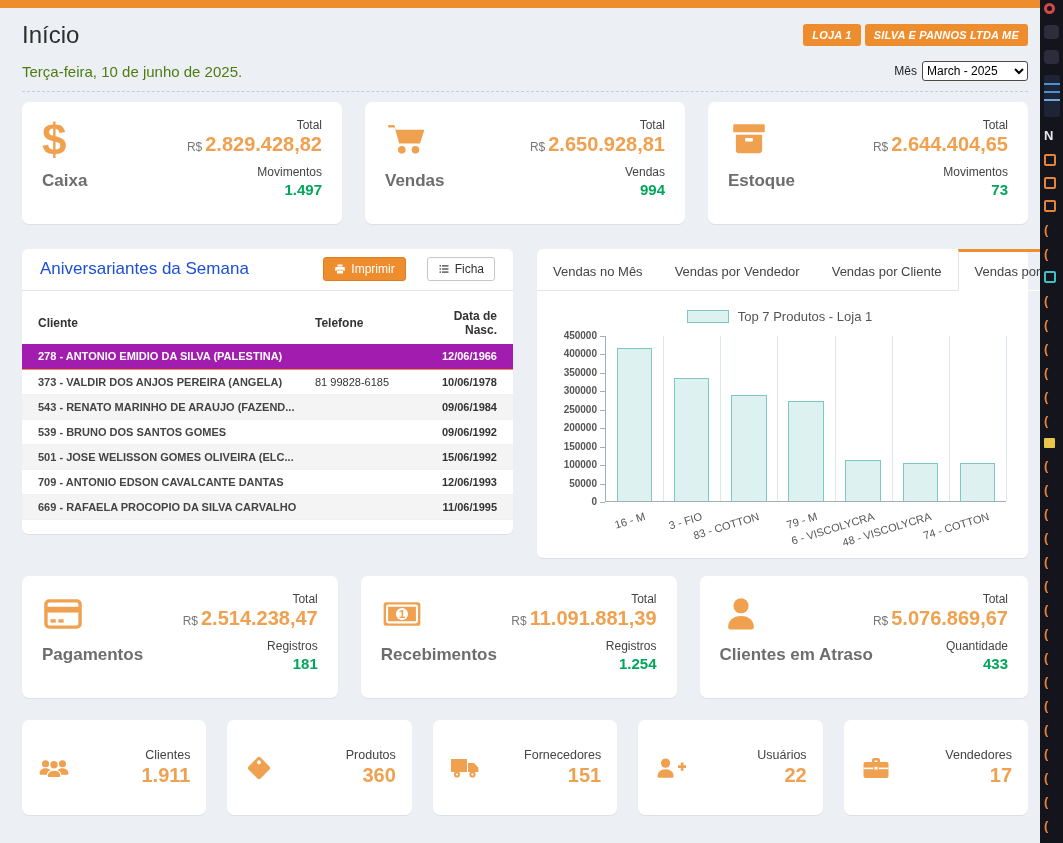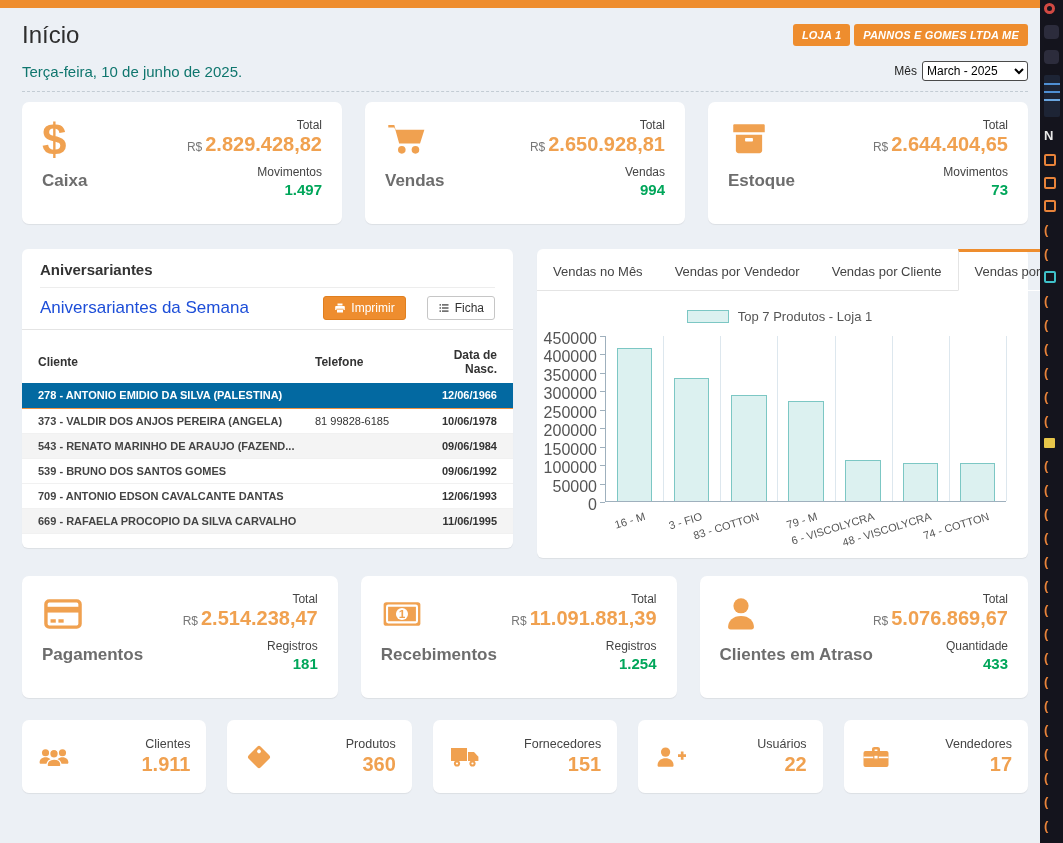--- a/index.html
+++ b/index.html
@@ -12,21 +12,21 @@
   .topbar { height:8px; background:#EE8D2E; }
   .content { padding:0 12px 0 22px; }
 
   
   .header-row { display:flex; justify-content:space-between; align-items:center; margin-top:13px; }
   .page-title { font-size:24px; font-weight:500; color:#2e2e2e; }
   .badges { display:flex; gap:4px; }
   .badge { background:#EE8D2E; color:#fff; font-size:11px; font-weight:bold; padding:5px 9px; border-radius:3px; letter-spacing:.2px; cursor:pointer;font-style:italic; }
 
   .date-row { display:flex; justify-content:space-between; align-items:center; margin-top:12px; padding-bottom:10px; border-bottom:1px dashed #c3ccd4; }
-  .date-text { font-size:15px; color:#0f766e; }
+  .date-text { font-size:15px; color:#4d7c0f; }
   .month-group { display:flex; align-items:center; gap:5px; font-size:12px; color:#222; }
   .month-group select { width:106px; height:20px; font-size:12px; border:1px solid #4a4a4a; border-radius:3px; background:#fff; font-family:inherit; }
 
   
   .cards-row { display:flex; gap:23px; margin-top:10px; }
   .scard { flex:1; background:#fff; border-radius:7px; height:122px; padding:13px 20px 10px; box-shadow:0 1px 1px rgba(0,0,0,.07); display:flex; }
   .scard-left { width:46%; display:flex; flex-direction:column; }
   .icon-wrap { height:50px; display:flex; align-items:center; color:#F0A150; }
   .icon-wrap svg { width:42px; height:38px; }
   .dollar-glyph { font-size:44px; font-weight:bold; color:#F0A150; line-height:44px; }
@@ -54,45 +54,45 @@
 
   table.bt { width:100%; border-collapse:collapse; margin-top:13px; }
   table.bt th { font-size:12px; color:#333; text-align:left; padding:5px 16px 7px; }
   table.bt th.c-phone { width:118px; }
   table.bt th.c-date { width:96px; text-align:right; }
   table.bt td { font-size:11px; padding:6px 16px; border-bottom:1px solid #f1f1f1; height:25px; }
   td.cell-client { font-weight:bold; color:#444; max-width:250px; white-space:nowrap; overflow:hidden; }
   td.cell-phone { color:#333; }
   td.cell-date { text-align:right; color:#333; font-weight:bold; }
   tr.stripe { background:#f4f4f4; }
-  tr.hl { background:#0369a1;margin-top:36px; }
+  tr.hl { background:#a21caf;margin-top:36px; }
   tr.hl td { color:#fff; border-bottom:1px solid #EF9240; }
   table.bt { margin-bottom:14px; }
 
   
   .tabs { display:flex; }
   .tab { padding:12px 16px 11px; font-size:13px; color:#444; border-top:3px solid transparent; border-bottom:1px solid #e4e4e4; cursor:pointer; white-space:nowrap; }
   .tab.active { border-top-color:#EE8D2E; border-bottom-color:#fff; border-left:1px solid #e4e4e4; border-right:1px solid #e4e4e4; }
   .tab-filler { flex:1; border-bottom:1px solid #fff; }
   .chart-body { padding:18px 22px 10px 16px; }
   .legend { display:flex; justify-content:center; align-items:center; gap:9px; font-size:13px; color:#555; margin-bottom:12px; }
   .legend-swatch { width:42px; height:13px; background:#DCF1F0; border:1.5px solid #7CC7C4; }
   .chart { display:flex; }
   .yaxis { width:52px; position:relative; height:166px; flex:none; }
-  .ylab { position:absolute; right:8px; font-size:16px; color:#555; }
+  .ylab { position:absolute; right:8px; font-size:10px; color:#555;font-weight:bold; }
   .ytick { position:absolute; right:0; width:5px; height:1px; background:#9fb0bd; }
   .plot { flex:1; position:relative; height:166px; border-left:1px solid #9fb0bd; border-bottom:1px solid #9fb0bd; }
   .gline { position:absolute; top:0; bottom:0; width:1px; background:#dde7ee; }
   .bar { position:absolute; bottom:0; background:#DCF1F0; border:1.5px solid #7CC7C4; border-bottom:none; }
   .xlabels { position:relative; height:46px; margin-left:52px; }
   .xlab { position:absolute; top:8px; font-size:11px; color:#555; white-space:nowrap; transform-origin:100% 0; transform:translateX(-100%) rotate(-17deg); }
 
   
   .count-row { display:flex; gap:21px; margin-top:22px; }
-  .ccard { flex:1; background:#fff; border-radius:7px; height:73px; padding:10px 16px; box-shadow:0 1px 1px rgba(0,0,0,.07); display:flex; align-items:center; }
+  .ccard { flex:1; background:#fff; border-radius:7px; height:95px; padding:10px 16px; box-shadow:0 1px 1px rgba(0,0,0,.07); display:flex; align-items:center; }
   .ccard .icon-wrap { height:auto; }
   .ccard .icon-wrap svg { width:32px; height:30px; }
   .ccard-right { flex:1; text-align:right; }
   .ccard-label { font-size:12.5px; color:#444; }
   .ccard-num { font-size:20px; font-weight:bold; color:#F0A150; margin-top:2px; }
 
   
   .strip { position:absolute; top:0; right:0; width:23px; height:843px; background:#14141D; overflow:hidden; display:flex; flex-direction:column; align-items:flex-start; padding:3px 0 0 4px; gap:11px; }
   .si { flex:none; }
   .si-red { width:11px; height:11px; border:3px solid #d24a43; border-radius:50%; }
@@ -109,21 +109,21 @@
 <body>
 
 <div class="main">
   <div class="topbar"></div>
   <div class="content">
 
     <div class="header-row">
       <div class="page-title">Início</div>
       <div class="badges">
         <span class="badge">LOJA 1</span>
-        <span class="badge">PANNOS E GOMES LTDA ME</span>
+        <span class="badge">SILVA E PANNOS LTDA ME</span>
       </div>
     </div>
 
     <div class="date-row">
       <div class="date-text">Terça-feira, 10 de junho de 2025.</div>
       <div class="month-group">
         <span>Mês</span>
         <select id="month-select"><option>March - 2025</option></select>
       </div>
     </div>
@@ -176,21 +176,20 @@
             <div class="lbl">Total</div>
             <div class="val"><span class="cur">R$</span><span class="num">2.644.404,65</span></div>
             <div class="cnt-lbl">Movimentos</div>
             <div class="cnt">73</div>
           </div>
         </div>
       </div>
 
     <div class="panels-row">
       <div class="panel">
-        <div class="bp-title">Aniversariantes</div>
         <div class="bp-sub">
           <span class="bp-sub-label">Aniversariantes da Semana</span>
           <span class="bp-buttons">
             <span class="btn btn-imprimir">
               <svg viewBox="0 0 24 24" fill="#fff">
                   <path d="M7 3h10v4H7z"></path>
                   <path d="M4 8h16c.9 0 1.6.7 1.6 1.6V16H19v-2.5H5V16H2.4V9.6C2.4 8.7 3.1 8 4 8z"></path>
                   <path d="M6 15h12v6H6z"></path>
                 </svg>
               <span>Imprimir</span>
@@ -229,20 +228,25 @@
               </tr>
               <tr class="stripe">
                 <td class="cell-client">543 - RENATO MARINHO DE ARAUJO (FAZEND...</td>
                 <td class="cell-phone"></td>
                 <td class="cell-date">09/06/1984</td>
               </tr>
               <tr>
                 <td class="cell-client">539 - BRUNO DOS SANTOS GOMES</td>
                 <td class="cell-phone"></td>
                 <td class="cell-date">09/06/1992</td>
+              </tr>
+              <tr class="stripe">
+                <td class="cell-client">501 - JOSE WELISSON GOMES OLIVEIRA (ELC...</td>
+                <td class="cell-phone"></td>
+                <td class="cell-date">15/06/1992</td>
               </tr>
               <tr>
                 <td class="cell-client">709 - ANTONIO EDSON CAVALCANTE DANTAS</td>
                 <td class="cell-phone"></td>
                 <td class="cell-date">12/06/1993</td>
               </tr>
               <tr class="stripe">
                 <td class="cell-client">669 - RAFAELA PROCOPIO DA SILVA CARVALHO</td>
                 <td class="cell-phone"></td>
                 <td class="cell-date">11/06/1995</td>

